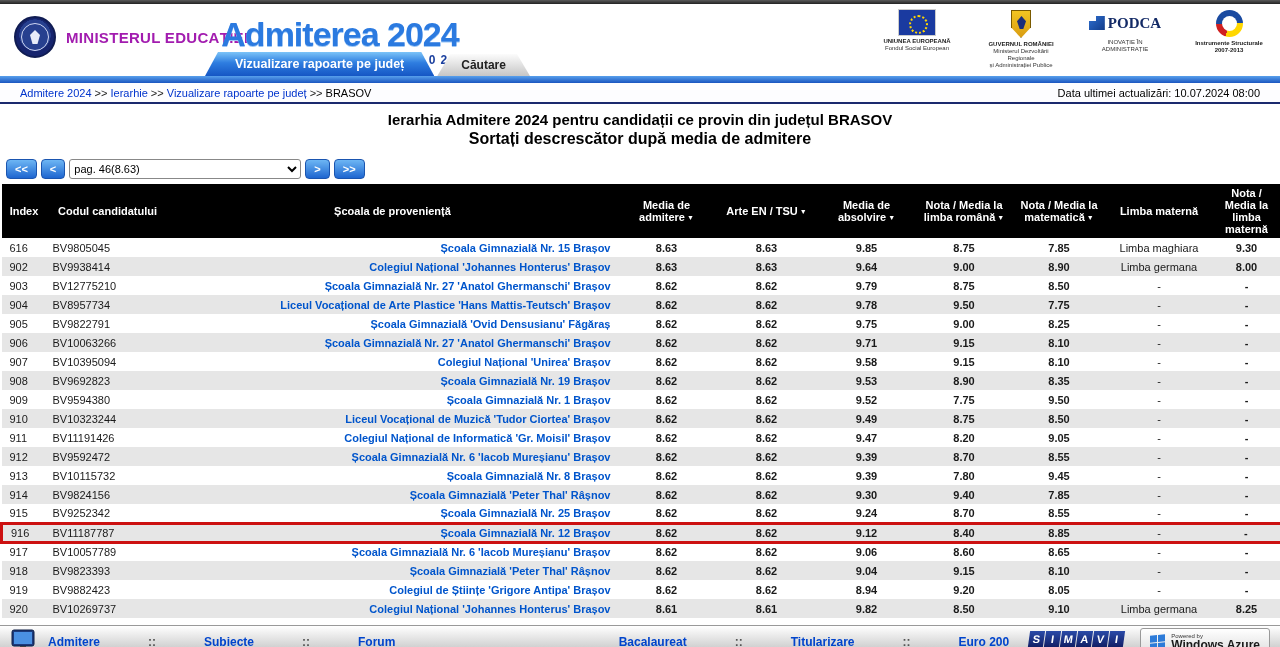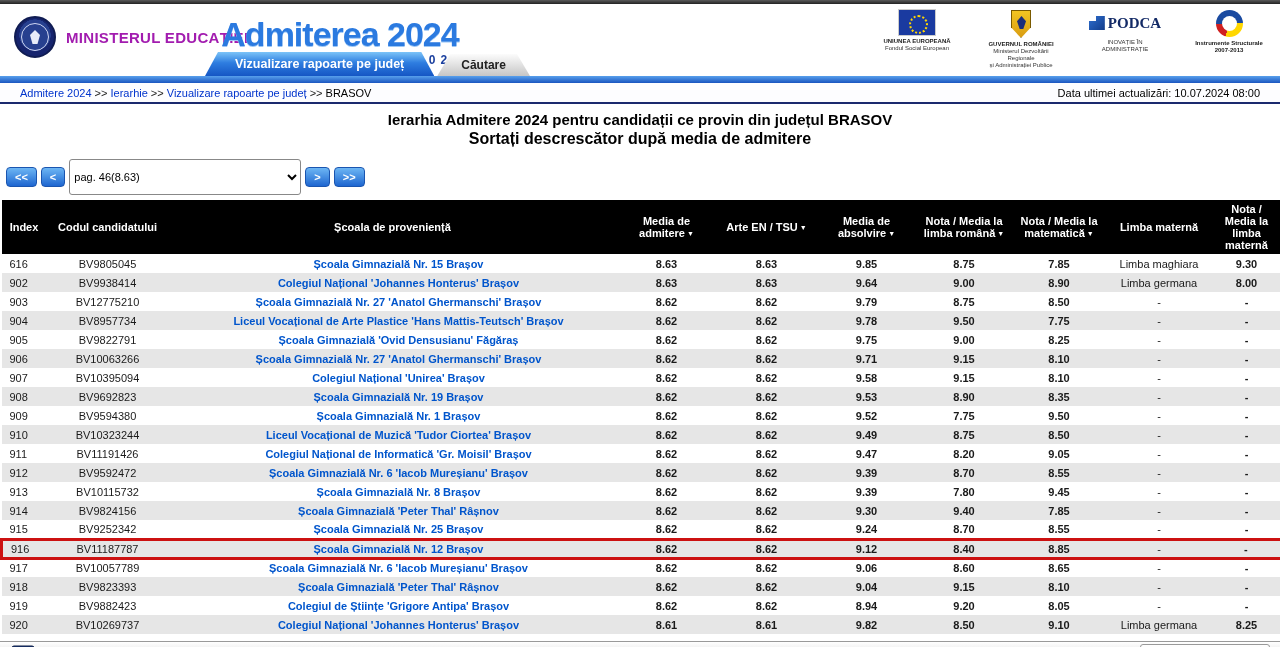--- a/index.html
+++ b/index.html
@@ -65,32 +65,32 @@
 
   
   .title-block { text-align:center; padding:7px 16px 4px; }
   .page-title { font-size:15px; font-weight:bold; color:#000; }
   .page-subtitle { font-size:16px; font-weight:bold; color:#000; margin-top:2px; }
 
   
   .pager { display:flex; align-items:center; gap:4px; margin:7px 0 5px 6px; }
   .pg-btn { background:linear-gradient(#6db6f4,#1e66d0); color:#fff; font-weight:bold; font-size:11px;
     border:1px solid #1a55b0; border-radius:4px; height:20px; padding:0 8px; cursor:pointer; }
-  .page-select { width:232px; height:36px; font-size:11px; border:1px solid #888; border-radius:3px; background:#fff; }
+  .page-select { width:232px; height:20px; font-size:11px; border:1px solid #888; border-radius:3px; background:#fff; }
 
   
   table { width:1280px; border-collapse:collapse; table-layout:fixed; font-size:11px; }
   thead th { background:#000; color:#fff; font-weight:bold; font-size:11px; line-height:12px;
     height:48px; vertical-align:middle; text-align:center; padding:3px 4px; cursor:default; }
   .sort-arrow { font-size:7px; margin-left:2px; vertical-align:1px; }
   tbody td { height:19px; padding:1px 6px; border:0; color:#1a1a1a; }
   tbody tr:nth-child(even) { background:#e6e6e6; }
   .col-index { text-align:left; padding-left:8px; }
-  .col-code { text-align:center; }
-  .col-school { text-align:center; padding-left:18px; overflow:hidden; white-space:nowrap; }
+  .col-code { text-align:left; }
+  .col-school { text-align:right; padding-left:18px; overflow:hidden; white-space:nowrap; }
   .num { text-align:center; font-weight:bold; }
   .col-limba_materna { text-align:center; }
   .school-link { color:#0055cc; font-weight:bold; text-decoration:none; cursor:pointer; }
   tr.highlighted td { border-top:3px solid #cc1111; border-bottom:3px solid #cc1111; }
   tr.highlighted td:first-child { border-left:3px solid #cc1111; }
   tr.highlighted td:last-child { border-right:3px solid #cc1111; }
 
   
   .footer { margin-top:7px; height:36px; display:flex; align-items:center; justify-content:space-between;
     padding:0 10px; background:linear-gradient(#ffffff,#b9b9b9); border-top:1px solid #999; border-bottom:3px solid #666; }

